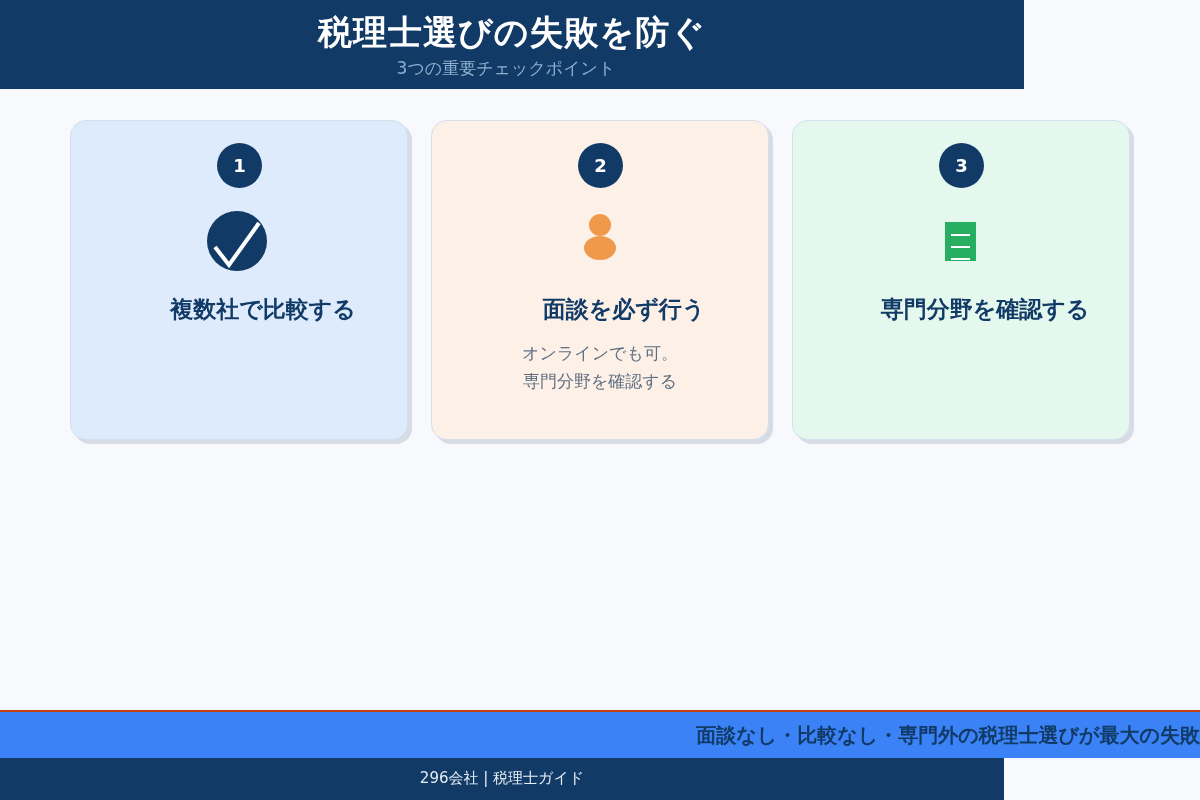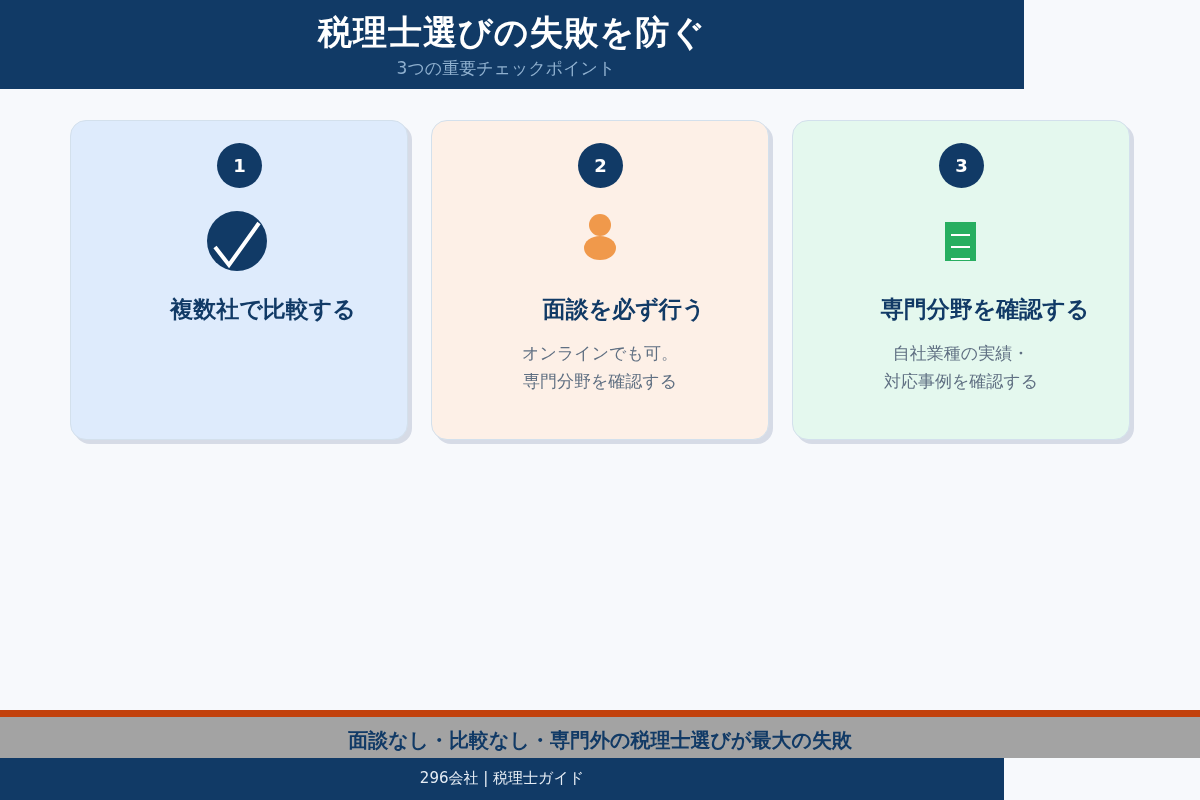--- a/index.html
+++ b/index.html
@@ -44,22 +44,22 @@
       position: absolute; left: 0; right: 0; top: 172px;
       color: #113a66; font-size: 23px; font-weight: bold; line-height: 32px; padding-left: 48px;
     }
     .card .card-desc {
       position: absolute; left: 0; right: 0; top: 218px;
       color: #5f6f82; font-size: 17px; line-height: 28px;
     }
     .card-desc span { display: block; }
     .alert-band {
       position: absolute; left: 0; top: 710px; width: 1200px; height: 48px;
-      background: #a3a3a3; border-top: 7px solid #c2410c;
-      text-align: center;
+      background: #3b82f6; border-top: 2px solid #c2410c;
+      text-align: right;
     }
     .alert-band .alert-text {
       color: #113a66; font-size: 20px; font-weight: bold; line-height: 46px;
     }
     .footer {
       position: absolute; left: 0; top: 758px; width: 1004px; height: 42px;
       background: #113a66; text-align: center;
     }
     .footer .footer-text {
       color: #e6edf5; font-size: 15px; line-height: 40px;
@@ -105,24 +105,20 @@
   <div class="badge">3</div>
   <div class="icon">
     <svg width="32" height="40" viewBox="0 0 32 40" style="margin-top:2px;">
       <rect x="0" y="0" width="31" height="39" fill="#27ae60"></rect>
       <rect x="6" y="12" width="19" height="2" fill="#ffffff"></rect>
       <rect x="6" y="24" width="19" height="2" fill="#ffffff"></rect>
       <rect x="6" y="36" width="19" height="2" fill="#ffffff"></rect>
     </svg>
   </div>
   <div class="card-title">専門分野を確認する</div>
-  <div class="card-desc">
-    <span>自社業種の実績・</span>
-    <span>対応事例を確認する</span>
-  </div>
 </div>
 
 <div class="alert-band">
   <div class="alert-text">面談なし・比較なし・専門外の税理士選びが最大の失敗</div>
 </div>
 
 <div class="footer">
   <div class="footer-text">296会社 | 税理士ガイド</div>
 </div>
 

